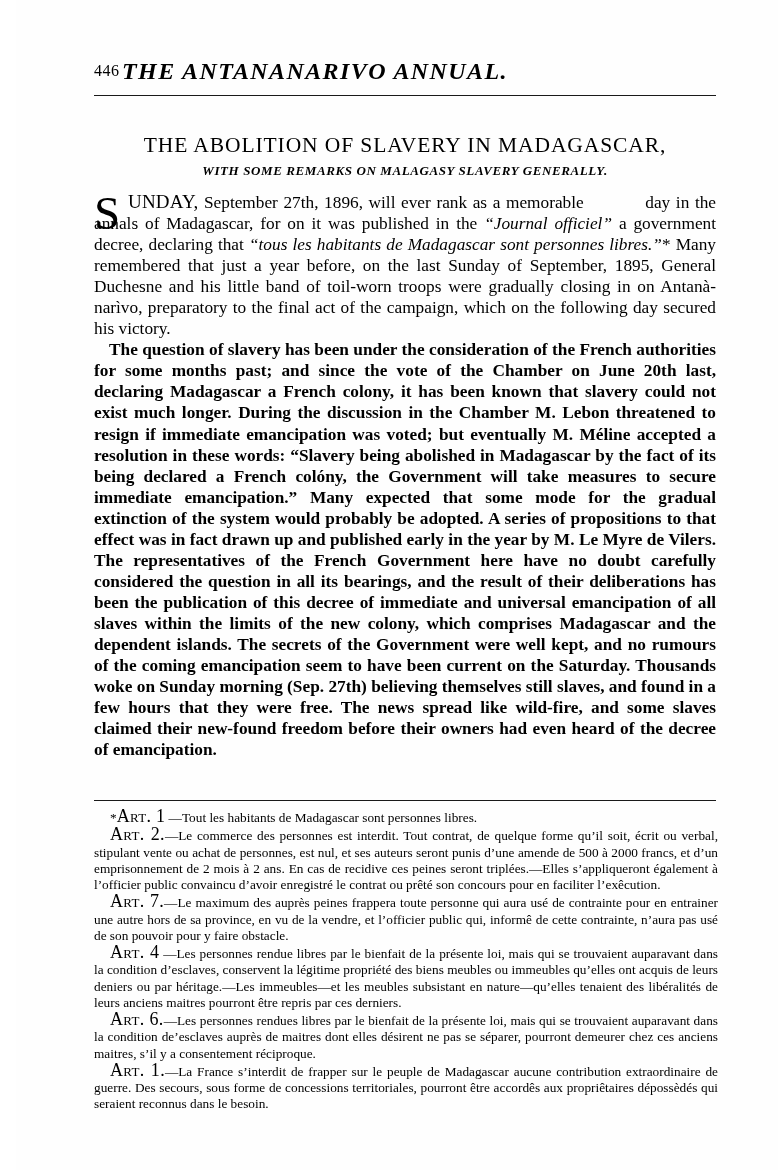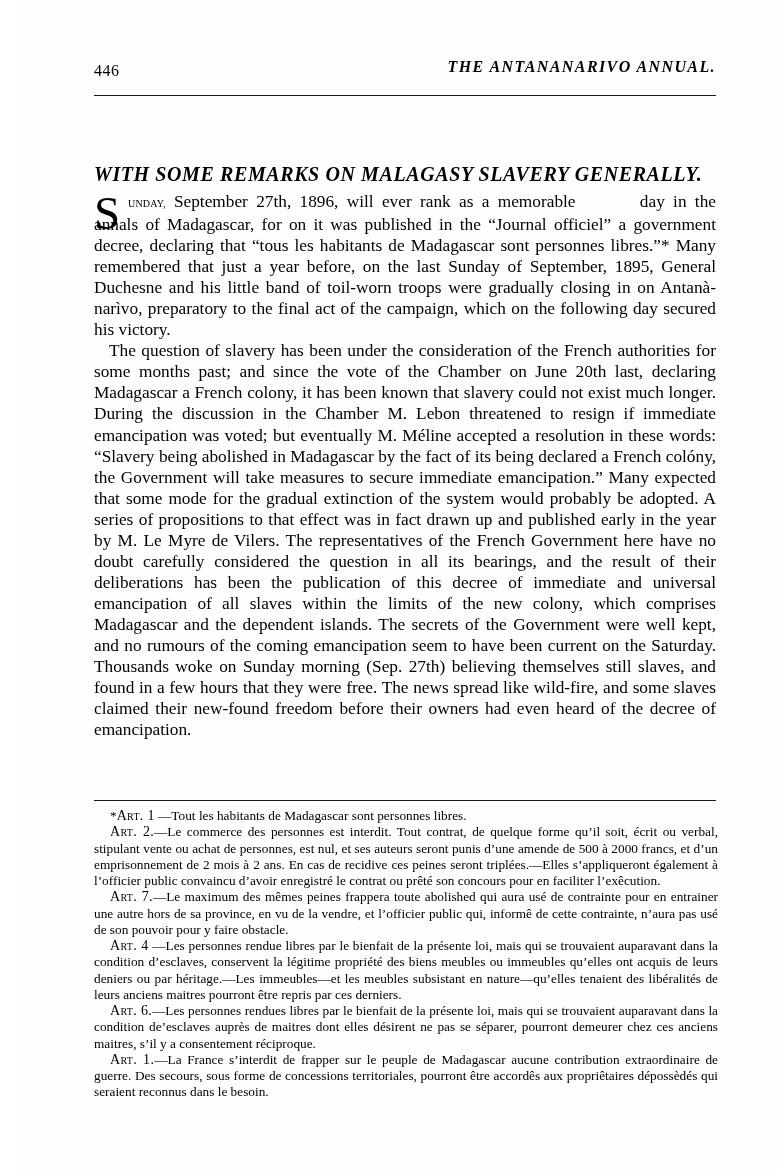--- a/index.html
+++ b/index.html
@@ -38,24 +38,24 @@
     top: 4px;
     font-size: 16px;
     letter-spacing: 0.5px;
     font-family: "Liberation Serif", serif;
   }
   .head-title {
     position: absolute;
     left: 0;
     top: 0;
     width: 622px;
-    text-align: right;
+    text-align: left;
     font-style: italic;
     font-weight: bold;
-    font-size: 16px;
+    font-size: 24px;
     letter-spacing: 1.4px;
     padding-left: 28px;
     box-sizing: border-box;
   }
   .head-rule {
     position: absolute;
     left: 78px;
     top: 95px;
     width: 622px;
     height: 0;
@@ -71,23 +71,24 @@
     text-align: center;
     font-size: 21.5px;
     letter-spacing: 0.9px;
     white-space: nowrap;
   }
   .art-subtitle {
     position: absolute;
     left: 78px;
     top: 163px;
     width: 622px;
+    text-align: center;
     font-style: italic;
     font-weight: bold;
-    font-size: 20px;
+    font-size: 13px;
     letter-spacing: 0.6px;
     white-space: nowrap;
   }
 
   
   .body-block {
     position: absolute;
     left: 78px;
     top: 191px;
     width: 622px;
@@ -107,34 +108,35 @@
     text-align-last: left;
     margin: 0;
     -webkit-hyphens: none;
     hyphens: none;
   }
   .para.first {
     text-indent: 0;
   }
   .para.indent {
     text-indent: 15px;
+    font-weight: bold;
   }
   .lead-pad {
     display: inline-block;
     width: 34px;
   }
   .lead-pad2 {
     display: inline-block;
     width: 56px;
   }
   .sc {
-    font-size: 10px;
+    font-size: 19px;
     letter-spacing: 0.2px;
   }
-  .it { }
+  .it { font-style: italic; }
 
   
   .foot-rule {
     position: absolute;
     left: 78px;
     top: 800px;
     width: 622px;
     height: 0;
     border-top: 1.5px solid #1a1a1a;
   }
@@ -149,49 +151,50 @@
   .fn {
     margin: 0;
     text-align: justify;
     text-align-last: left;
     text-indent: 16px;
     -webkit-hyphens: none;
     hyphens: none;
   }
   .fn-sc {
     font-variant: small-caps;
-    font-size: 14px;
+    font-size: 18px;
     letter-spacing: 0.3px;
   }
 </style>
 </head>
 <body>
 
 <div class="page">
 
   <div class="running-head">
     <span class="folio">446</span>
     <span class="head-title">THE ANTANANARIVO ANNUAL.</span>
   </div>
   <div class="head-rule"></div>
 
+  <div class="art-title">THE ABOLITION OF SLAVERY IN MADAGASCAR,</div>
   <div class="art-subtitle">WITH SOME REMARKS ON MALAGASY SLAVERY GENERALLY.</div>
 
   <div class="body-block">
     <span class="dropcap">S</span>
 
     <p class="para first"><span class="lead-pad"></span><span class="sc">UNDAY,</span><span> September 27th, 1896, will ever rank as a memorable</span> <span class="lead-pad2"></span><span>day in the annals of Madagascar, for on it was published in the</span> <span class="it">“Journal officiel”</span><span> a government decree, declaring that </span><span class="it">“tous les habitants de Madagascar sont personnes libres.”</span><span>*  Many remembered that just a year before, on the last Sunday of September, 1895, General Duchesne and his little band of toil-worn troops were gradually closing in on Antanà-narìvo, preparatory to the final act of the campaign, which on the following day secured his victory.</span></p>
 
     <p class="para indent">The question of slavery has been under the consideration of the French authorities for some months past; and since the vote of the Chamber on June 20th last, declaring Madagascar a French colony, it has been known that slavery could not exist much longer.   During the discussion in the Chamber M. Lebon threatened to resign if immediate emancipation was voted; but eventually M. Méline accepted a resolution in these words: “Slavery being abolished in Madagascar by the fact of its being declared a French colóny, the Government will take measures to secure immediate emancipation.”   Many expected that some mode for the gradual extinction of the system would probably be adopted.   A series of propositions to that effect was in fact drawn up and published early in the year by M. Le Myre de Vilers.   The representatives of the French Government here have no doubt carefully considered the question in all its bearings, and the result of their deliberations has been the publication of this decree of immediate and universal emancipation of all slaves within the limits of the new colony, which comprises Madagascar and the dependent islands.   The secrets of the Government were well kept, and no rumours of the coming emancipation seem to have been current on the Saturday.   Thousands woke on Sunday morning (Sep. 27th) believing themselves still slaves, and found in a few hours that they were free.   The news spread like wild-fire, and some slaves claimed their new-found freedom before their owners had even heard of the decree of emancipation.</p>
   </div>
 
   <div class="foot-rule"></div>
 
   <div class="footnotes">
     <p class="fn"><span>*</span><span class="fn-sc">Art. 1</span><span> —Tout les habitants de Madagascar sont personnes libres.</span></p>
     <p class="fn"><span></span><span class="fn-sc">Art. 2.</span><span>—Le commerce des personnes est interdit.   Tout contrat, de quelque forme qu’il soit, écrit ou verbal, stipulant vente ou achat de personnes, est nul, et ses auteurs seront punis d’une amende de 500 à 2000 francs, et d’un emprisonnement de 2 mois à 2 ans.   En cas de recidive ces peines seront triplées.—Elles s’appliqueront également à l’officier public convaincu d’avoir enregistré le contrat ou prêté son concours pour en faciliter l’exêcution.</span></p>
-    <p class="fn"><span></span><span class="fn-sc">Art. 7.</span><span>—Le maximum des mêmes peines frappera toute abolished qui aura usé de contrainte pour en entrainer une autre hors de sa province, en vu de la vendre, et l’officier public qui, informê de cette contrainte, n’aura pas usé de son pouvoir pour y faire obstacle.</span></p>
+    <p class="fn"><span></span><span class="fn-sc">Art. 7.</span><span>—Le maximum des auprès peines frappera toute personne qui aura usé de contrainte pour en entrainer une autre hors de sa province, en vu de la vendre, et l’officier public qui, informê de cette contrainte, n’aura pas usé de son pouvoir pour y faire obstacle.</span></p>
     <p class="fn"><span></span><span class="fn-sc">Art. 4</span><span> —Les personnes rendue libres par le bienfait de la présente loi, mais qui se trouvaient auparavant dans la condition d’esclaves, conservent la légitime propriété des biens meubles ou immeubles qu’elles ont acquis de leurs deniers ou par héritage.—Les immeubles—et les meubles subsistant en nature—qu’elles tenaient des libéralités de leurs anciens maitres pourront être repris par ces derniers.</span></p>
     <p class="fn"><span></span><span class="fn-sc">Art. 6.</span><span>—Les personnes rendues libres par le bienfait de la présente loi, mais qui se trouvaient auparavant dans la condition de’esclaves auprès de maitres dont elles désirent ne pas se séparer, pourront demeurer chez ces anciens maitres, s’il y a consentement réciproque.</span></p>
     <p class="fn"><span></span><span class="fn-sc">Art. 1.</span><span>—La France s’interdit de frapper sur le peuple de Madagascar aucune contribution extraordinaire de guerre.   Des secours, sous forme de concessions territoriales, pourront être accordês aux propriêtaires dépossèdés qui seraient reconnus dans le besoin.</span></p>
   </div>
 
 </div>
 
 </body></html>

